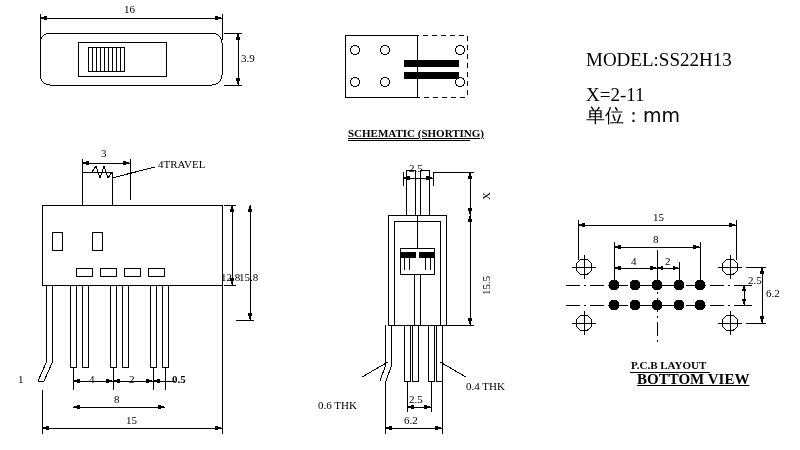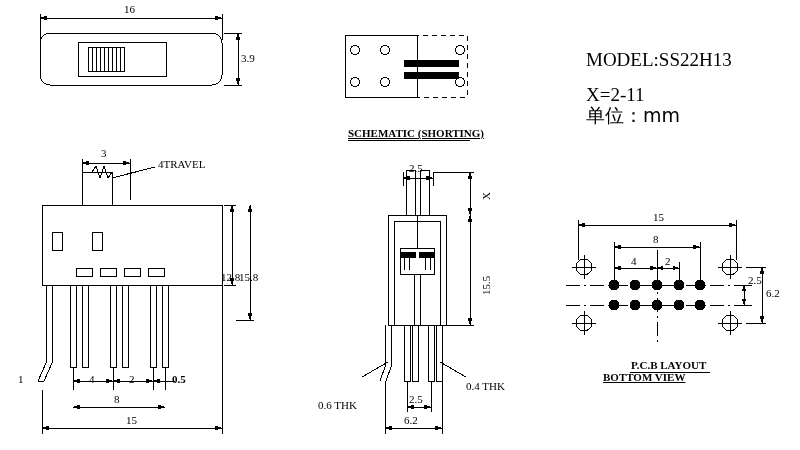--- a/index.html
+++ b/index.html
@@ -294,17 +294,17 @@
 <div class="lbl" style="left:409px;top:394px;">2.5</div>
 <div class="lbl" style="left:404px;top:415px;">6.2</div>
 
 <div class="lbl" style="left:653px;top:212px;">15</div>
 <div class="lbl" style="left:653px;top:234px;">8</div>
 <div class="lbl" style="left:631px;top:256px;">4</div>
 <div class="lbl" style="left:665px;top:256px;">2</div>
 <div class="lbl" style="left:748px;top:275px;">2.5</div>
 <div class="lbl" style="left:766px;top:288px;">6.2</div>
 <div class="lbl bold" style="left:631px;top:360px;font-size:11px;">P.C.B LAYOUT</div>
-<div class="lbl bold under" style="left:603px;top:372px;font-size:11px;">BOTTOM VIEW</div>
+<div class="lbl bold under" style="left:637px;top:372px;font-size:15px;">BOTTOM VIEW</div>
 
 <div class="lbl big" style="left:586px;top:50px;">MODEL:SS22H13</div>
 <div class="lbl big" style="left:586px;top:78px;margin-top:7px;">X=2-11</div>
 <div class="lbl big" style="left:586px;top:106px;font-family:'DejaVu Sans', sans-serif;">单位：mm</div>
 
 </body></html>

